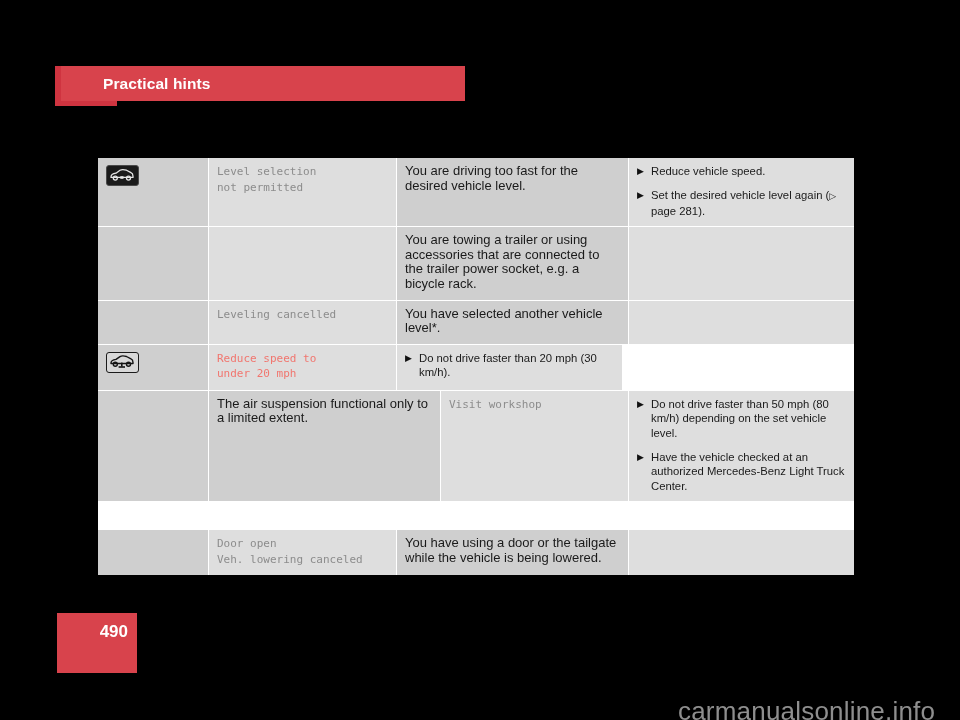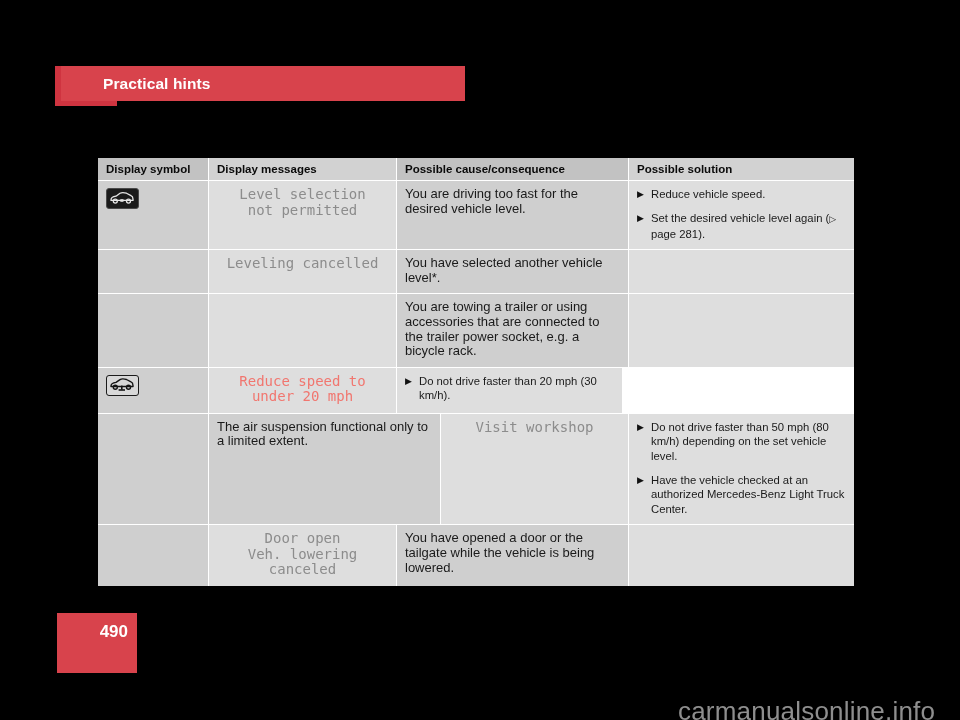--- a/index.html
+++ b/index.html
@@ -61,21 +61,21 @@
     width: 756px;
     background: #ffffff;
     display: flex;
     flex-direction: column;
   }
   .trow {
     display: flex;
     width: 100%;
     border-bottom: 1.5px solid #ffffff;
   }
-  .trow:last-child { border-bottom: none; }
+  .trow:last-child { border-bottom: none; margin-top: 28px; }
 
   .tcell {
     box-sizing: border-box;
     padding: 6px 8px 8px 8px;
   }
   
   .c1 { width: 110px; }
   .c2 { width: 188px; }
   .c3 { width: 232px; }
   .c4 { width: 226px; }
@@ -99,25 +99,24 @@
   #head-row { border-bottom: 1.5px solid #ffffff; }
 
   
   .trow .c2, .trow .c3, .trow .c4 {
     border-left: 1.5px solid #ffffff;
   }
 
   
   .msg {
     font-family: "DejaVu Sans Mono", "Liberation Mono", monospace;
-    font-size: 14px;
+    font-size: 11px;
     line-height: 15.5px;
     color: #8c8c8c;
     white-space: pre-line;
-    text-align: center;
   }
   .msg.warn { color: #f1766f; }
 
   
   .cause {
     font-size: 13px;
     line-height: 14.6px;
     color: #1a1a1a;
   }
 
@@ -193,26 +192,20 @@
 <body>
 
 <div id="header-band">
   <div id="header-tab-accent"></div>
   <div id="header-bar"></div>
   <div id="header-title">Practical hints</div>
 </div>
 
 <div id="table">
 
-  <div class="trow" id="head-row">
-    <div class="tcell c1">Display symbol</div>
-    <div class="tcell c2">Display messages</div>
-    <div class="tcell c3">Possible cause/consequence</div>
-    <div class="tcell c4">Possible solution</div>
-  </div>
 
   <div id="body-rows">
       <div class="trow">
         <div class="tcell c1"><span class="sym dark"><svg width="29" height="17" viewBox="0 0 29 17">
               <path d="M4 11 C4 8.5 6.5 7.5 9 7.2 L13 4.3 C14.2 3.6 17 3.5 19.5 4.2 L24 6.6 C25.6 7.2 26 8.6 26 10.2 L26 11.4 L4 11.4 Z" fill="none" stroke="#e6e6e6" stroke-width="1.3" stroke-linejoin="round"></path>
               <circle cx="8.3" cy="12.1" r="2.0" fill="none" stroke="#e6e6e6" stroke-width="1.3"></circle>
               <circle cx="21.5" cy="12.1" r="2.0" fill="none" stroke="#e6e6e6" stroke-width="1.3"></circle>
               <rect x="13.3" y="10.2" width="3.2" height="2.6" fill="#e6e6e6"></rect>
             </svg></span></div>
         <div class="tcell c2">
@@ -230,33 +223,33 @@
             </div>
             <div class="sol-item">
               <span class="bullet-tri">▶</span>
               <span class="sol-text">Set the desired vehicle level again (<span class="pgref-tri">▷ </span><span>page 281</span>).</span>
             </div>
           </div>
         </div>
       </div>
       <div class="trow">
         <div class="tcell c1"></div>
+        <div class="tcell c2"></div>
+        <div class="tcell c3">
+          <div class="cause">You are towing a trailer or using accessories that are connected to the trailer power socket, e.g. a bicycle rack.</div>
+        </div>
+        <div class="tcell c4"></div>
+      </div>
+      <div class="trow">
+        <div class="tcell c1"></div>
         <div class="tcell c2">
           <div class="msg">Leveling cancelled</div>
         </div>
         <div class="tcell c3">
           <div class="cause">You have selected another vehicle level*.</div>
-        </div>
-        <div class="tcell c4"></div>
-      </div>
-      <div class="trow">
-        <div class="tcell c1"></div>
-        <div class="tcell c2"></div>
-        <div class="tcell c3">
-          <div class="cause">You are towing a trailer or using accessories that are connected to the trailer power socket, e.g. a bicycle rack.</div>
         </div>
         <div class="tcell c4"></div>
       </div>
       <div class="trow">
         <div class="tcell c1"><span class="sym light"><svg width="29" height="17" viewBox="0 0 29 17">
               <path d="M4 10 C4 7.6 6.5 6.7 9 6.4 L13 3.6 C14.2 2.9 17 2.8 19.5 3.5 L24 5.9 C25.6 6.5 26 7.9 26 9.4 L26 10.5 L4 10.5 Z" fill="none" stroke="#141414" stroke-width="1.4" stroke-linejoin="round"></path>
               <circle cx="8.3" cy="11.3" r="2.0" fill="none" stroke="#141414" stroke-width="1.4"></circle>
               <circle cx="21.5" cy="11.3" r="2.0" fill="none" stroke="#141414" stroke-width="1.4"></circle>
               <rect x="14.0" y="9.6" width="1.6" height="4.0" fill="#141414"></rect>
               <rect x="11.6" y="13.2" width="6.4" height="1.6" fill="#141414"></rect>
@@ -295,21 +288,21 @@
           </div>
         </div>
       </div>
       <div class="trow">
         <div class="tcell c1"></div>
         <div class="tcell c2">
           <div class="msg">Door open
 Veh. lowering canceled</div>
         </div>
         <div class="tcell c3">
-          <div class="cause">You have opened a door or the tailgate while the vehicle is being lowered.</div>
+          <div class="cause">You have using a door or the tailgate while the vehicle is being lowered.</div>
         </div>
         <div class="tcell c4"></div>
       </div>
     </div>
 </div>
 
 <div id="page-num-box">
   <span id="page-num">490</span>
 </div>
 

